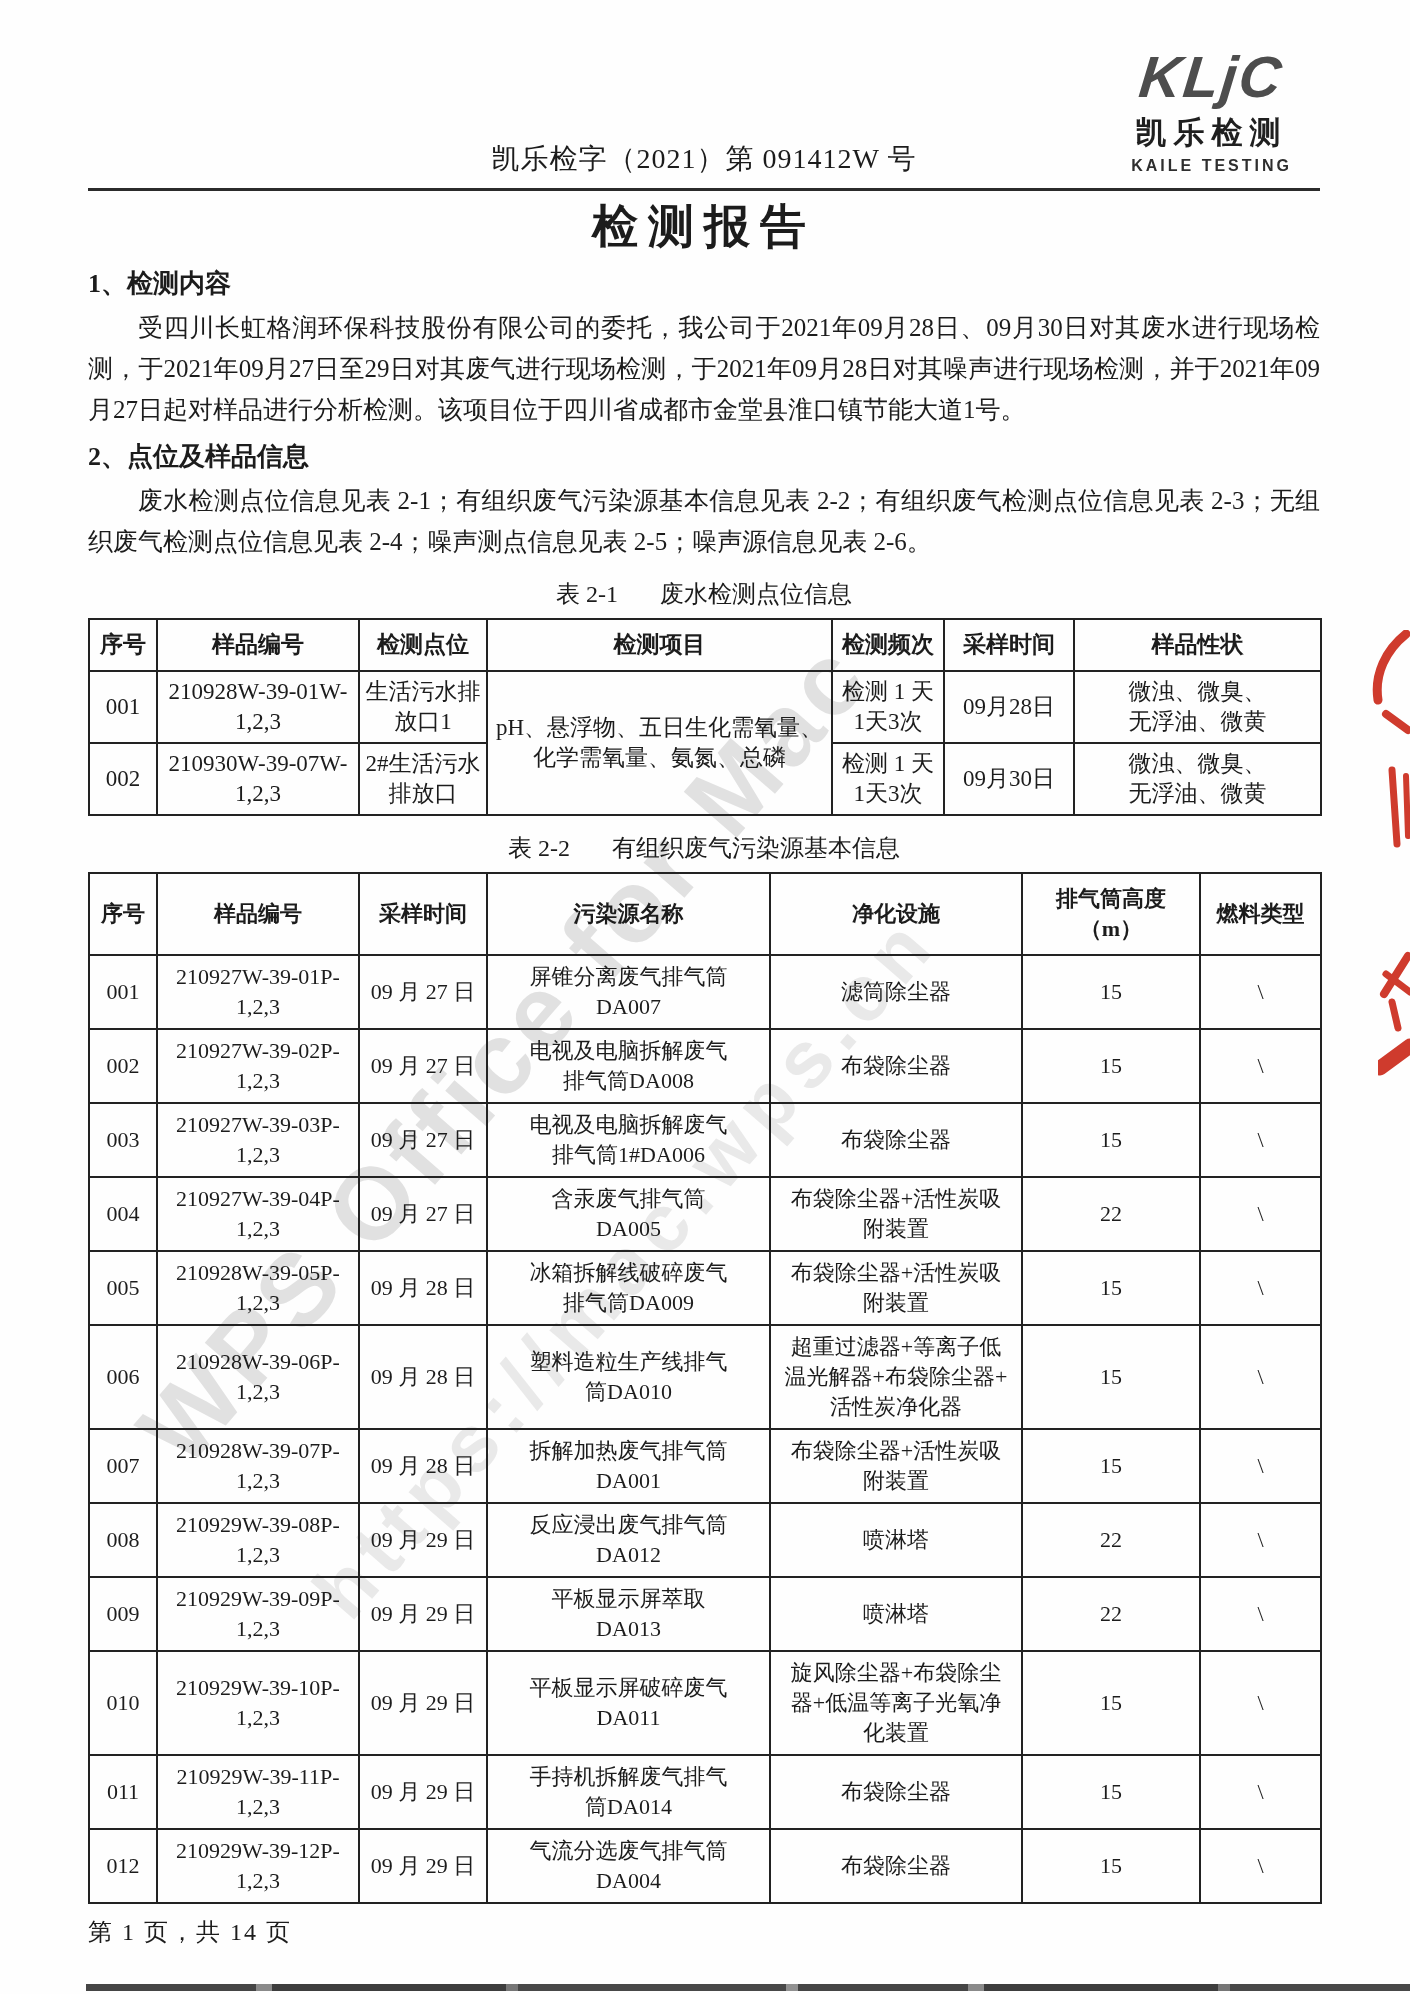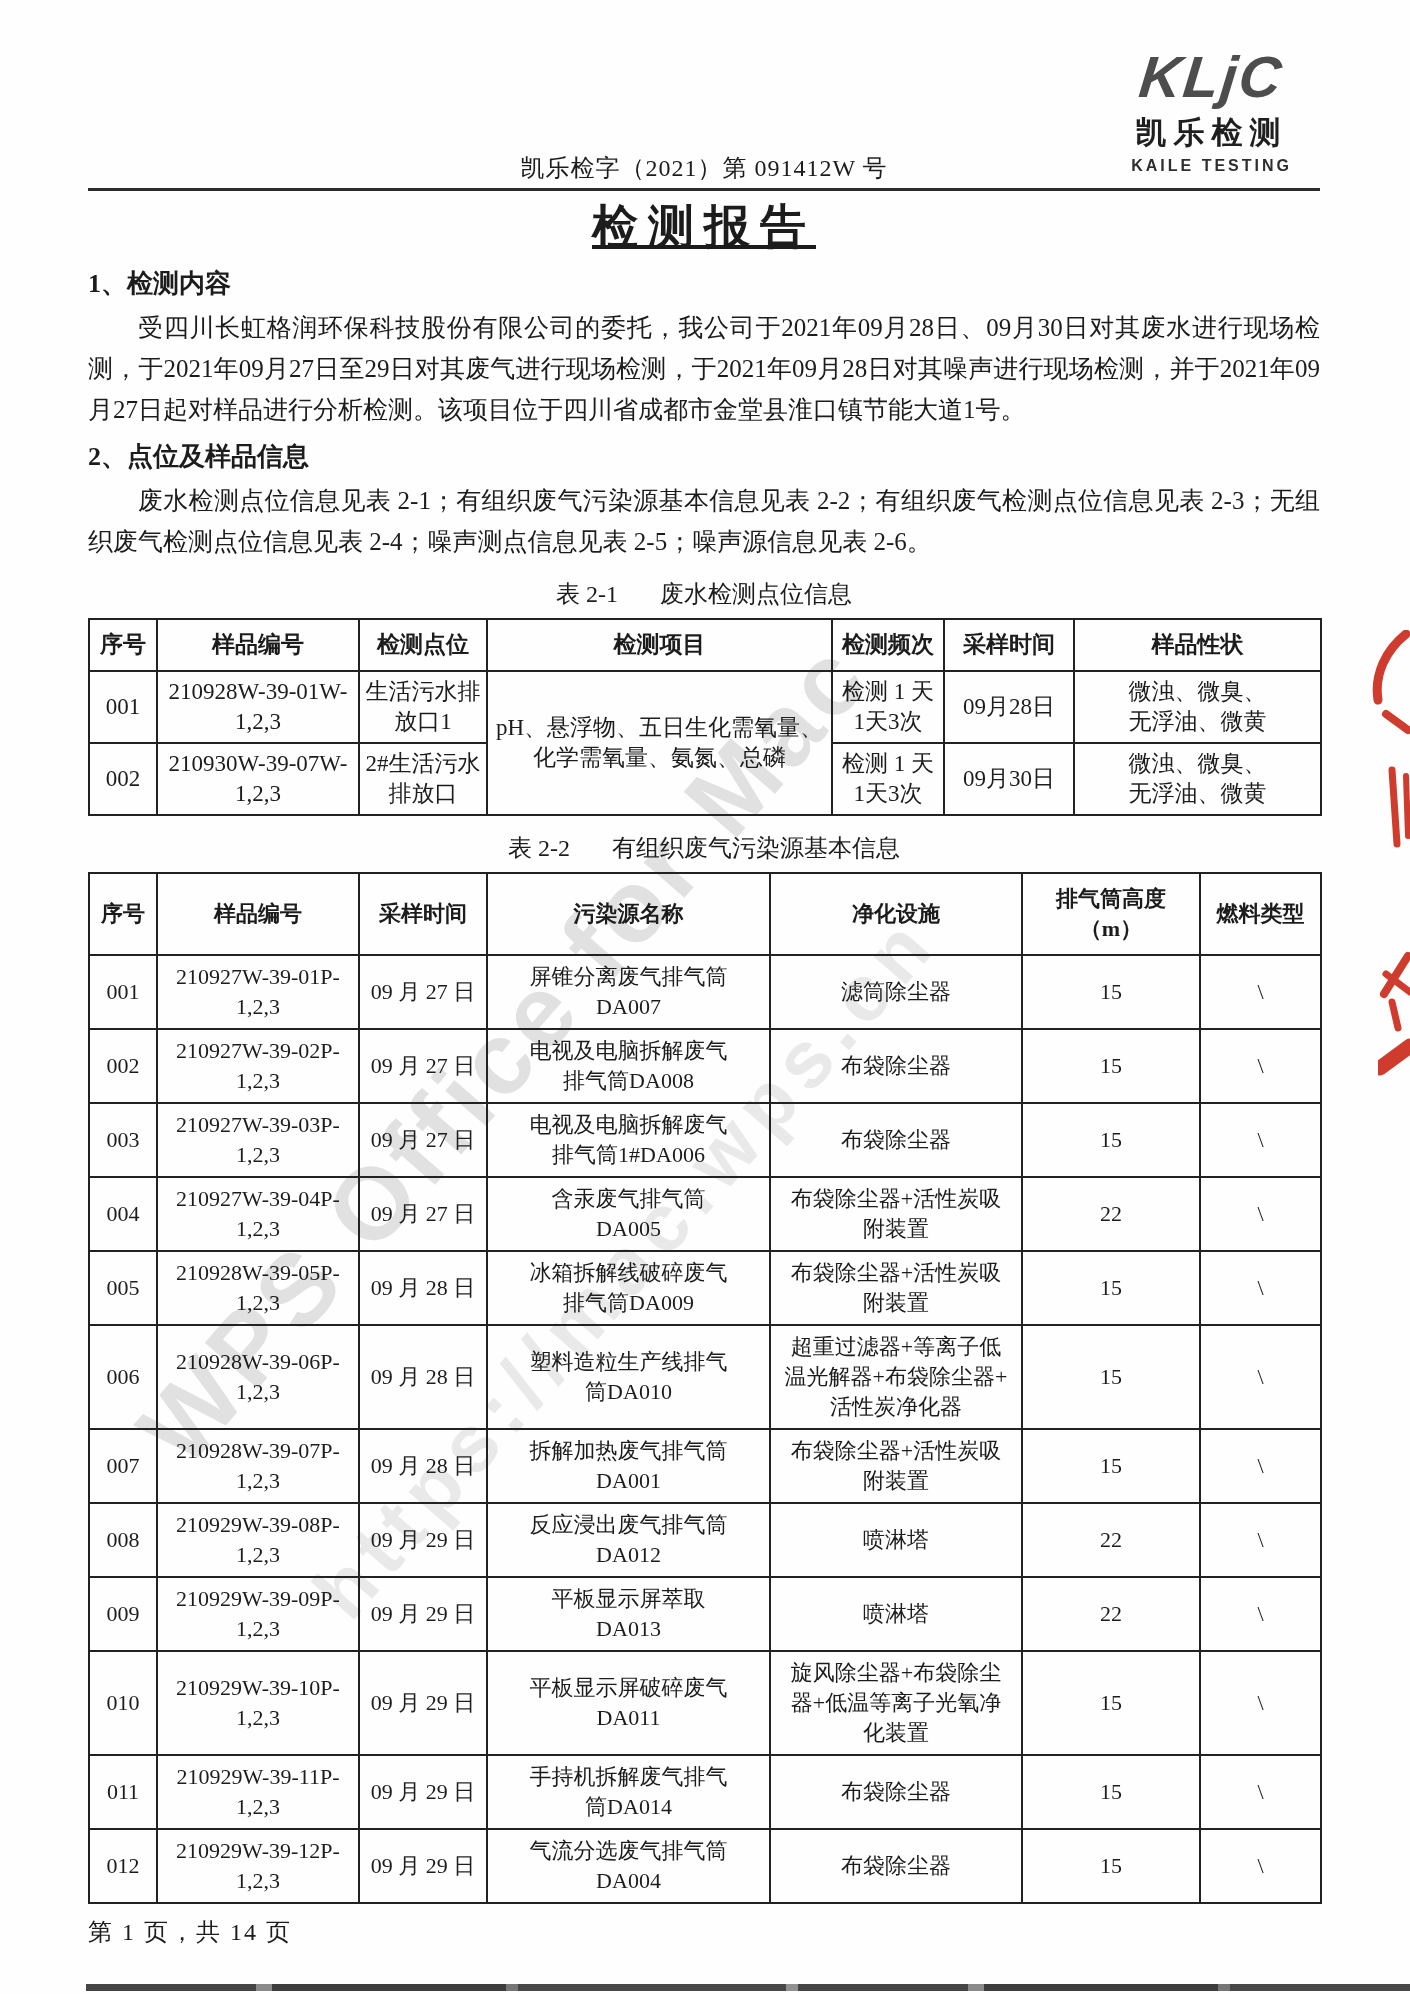--- a/index.html
+++ b/index.html
@@ -23,25 +23,25 @@
           letter-spacing:10px; color:rgba(180,180,180,0.28); }
   .content { position:relative; z-index:1; }
   
   .doc-header { position:relative; height:188px; border-bottom:3px solid #2b2b2b; }
   .logo { position:absolute; right:28px; top:48px; text-align:center;
           font-family:"Liberation Sans","DejaVu Sans",sans-serif; }
   .logo-mark { font-size:58px; font-weight:800; font-style:italic; color:#4d4d4d;
                letter-spacing:2px; transform:skewX(-6deg); line-height:1; }
   .logo-cn { font-size:31px; font-weight:bold; color:#1f1f1f; letter-spacing:7px; margin-top:6px;text-align:center; }
   .logo-en { font-size:16px; font-weight:bold; color:#2e2e2e; letter-spacing:3px; margin-top:3px; }
-  .doc-number { position:absolute; bottom:4px; left:0; width:100%; text-align:center;
-                font-size:24px; letter-spacing:1px; }
+  .doc-number { position:absolute; bottom:10px; left:0; width:100%; text-align:center;
+                font-size:28px; letter-spacing:1px; }
   
   .report-title { text-align:center; font-size:46px; font-weight:bold;
-                  letter-spacing:10px; margin:6px 0 8px; line-height:1.3;text-decoration:underline; }
+                  letter-spacing:10px; margin:6px 0 8px; line-height:1.3; }
   .sec-heading { font-size:26px; font-weight:bold; margin:10px 0 6px; line-height:34px; }
   .body-text { font-size:25px; line-height:41px; text-align:justify;
                text-indent:2em; margin:0 0 6px; }
   
   .tbl-caption { text-align:center; font-size:24px; font-weight:normal;
                  margin:16px 0 8px; line-height:32px; }
   .cap-title { margin-left:42px; }
   
   table { width:100%; border-collapse:collapse; table-layout:fixed; }
   th, td { border:2px solid #222; text-align:center; vertical-align:middle;

